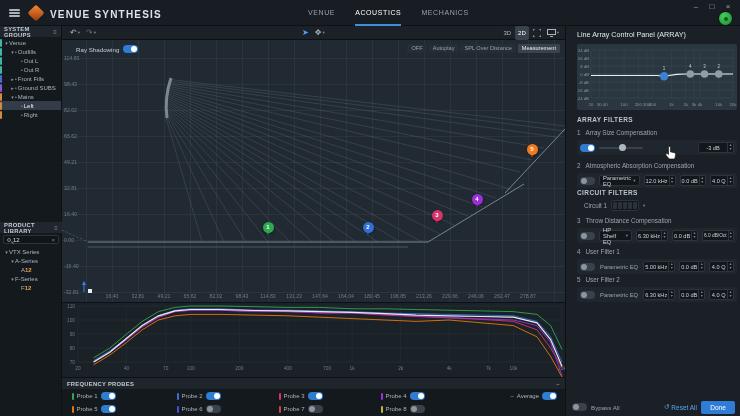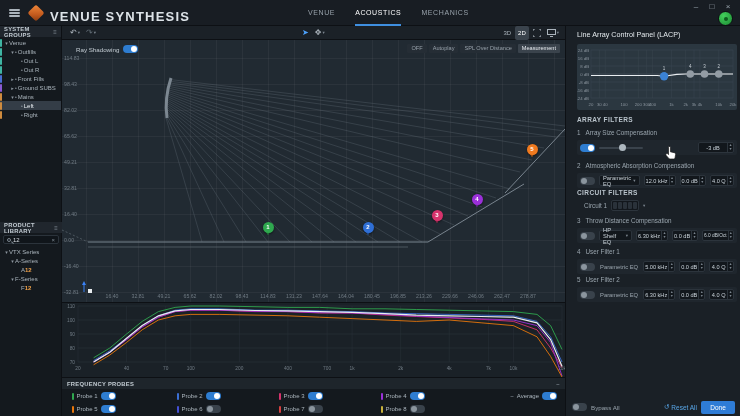--- a/index.html
+++ b/index.html
@@ -3,21 +3,21 @@
 <meta charset="utf-8">
 <style>
   html,body{margin:0;padding:0;background:#0d1014;}
   *{box-sizing:border-box;font-family:"Liberation Sans",sans-serif;}
   #app{position:relative;width:740px;height:416px;background:#14181d;color:#c8d0d6;overflow:hidden;font-size:7px;}
   
   #titlebar{position:absolute;left:0;top:0;width:740px;height:26px;background:#181d23;border-bottom:1px solid #0d1014;}
   #hamburger{position:absolute;left:9px;top:9px;width:11px;height:8px;cursor:pointer;}
   #hamburger span{display:block;height:1.5px;background:#aab3bb;margin-bottom:1.6px;border-radius:1px;}
   #logo{position:absolute;left:30px;top:7px;width:12px;height:12px;background:linear-gradient(135deg,#f0883a 0%,#c35a1d 60%,#8a3c12 100%);transform:rotate(45deg);border-radius:2px;}
-  #appname{position:absolute;left:50px;top:9px;font-size:13px;font-weight:bold;letter-spacing:1.2px;color:#dde3e8;}
+  #appname{position:absolute;left:50px;top:9px;font-size:10px;font-weight:bold;letter-spacing:1.2px;color:#dde3e8;}
   #tabs{position:absolute;left:308px;top:0;height:26px;display:flex;gap:20px;}
   .tab{height:26px;line-height:26px;font-size:7px;letter-spacing:.6px;color:#97a1aa;cursor:pointer;}
   .tab.active{color:#fff;border-bottom:2px solid #3f8fe0;}
   #winctrl{position:absolute;right:4px;top:0;display:flex;}
   .winbtn{width:16px;height:14px;line-height:14px;text-align:center;color:#9aa5ae;font-size:8px;cursor:pointer;}
   #avatar{position:absolute;right:7px;top:11px;width:15px;height:15px;border-radius:50%;background:radial-gradient(circle at 35% 30%,#43cf5c,#1c8a33);border:1px solid #0d1014;z-index:20;}
   #avatar::after{content:"";position:absolute;left:4.5px;top:4.5px;width:4px;height:4px;border-radius:50%;background:#0f5c1f;}
   
   #sidebar{position:absolute;left:0;top:26px;width:62px;height:390px;background:#14191e;border-right:1px solid #0d1014;}
   .panel-header{height:11px;background:#20262d;display:flex;align-items:center;justify-content:space-between;padding:0 4px;font-size:5.8px;font-weight:bold;letter-spacing:.3px;color:#c3ccd3;}
@@ -440,21 +440,21 @@
           <span class="probe-lbl" style="color: rgb(139, 149, 158);">~</span>
           <span class="probe-lbl">Average</span>
           <span class="toggle on">
             <span class="knob"></span>
           </span>
         </div>
       </div>
   </div>
 
   <div id="rightpanel">
-    <div id="lacp-title">Line Array Control Panel (LACP)</div>
+    <div id="lacp-title">Line Array Control Panel (ARRAY)</div>
     <div id="eq-graph"><svg id="eq-svg" width="160" height="66">
           <line x1="14" y1="6" x2="156" y2="6" stroke="#3a4650" stroke-width="0.6"></line>
           <line x1="14" y1="14" x2="156" y2="14" stroke="#3a4650" stroke-width="0.6"></line>
           <line x1="14" y1="22" x2="156" y2="22" stroke="#3a4650" stroke-width="0.6"></line>
           <line x1="14" y1="30" x2="156" y2="30" stroke="#4a565f" stroke-width="0.6"></line>
           <line x1="14" y1="38" x2="156" y2="38" stroke="#3a4650" stroke-width="0.6"></line>
           <line x1="14" y1="46" x2="156" y2="46" stroke="#3a4650" stroke-width="0.6"></line>
           <line x1="14" y1="54" x2="156" y2="54" stroke="#3a4650" stroke-width="0.6"></line>
           <line x1="14" y1="6" x2="14" y2="54" stroke="#3a4650" stroke-width="0.5"></line>
           <line x1="22.33498626196891" y1="6" x2="22.33498626196891" y2="54" stroke="#3a4650" stroke-width="0.5"></line>

